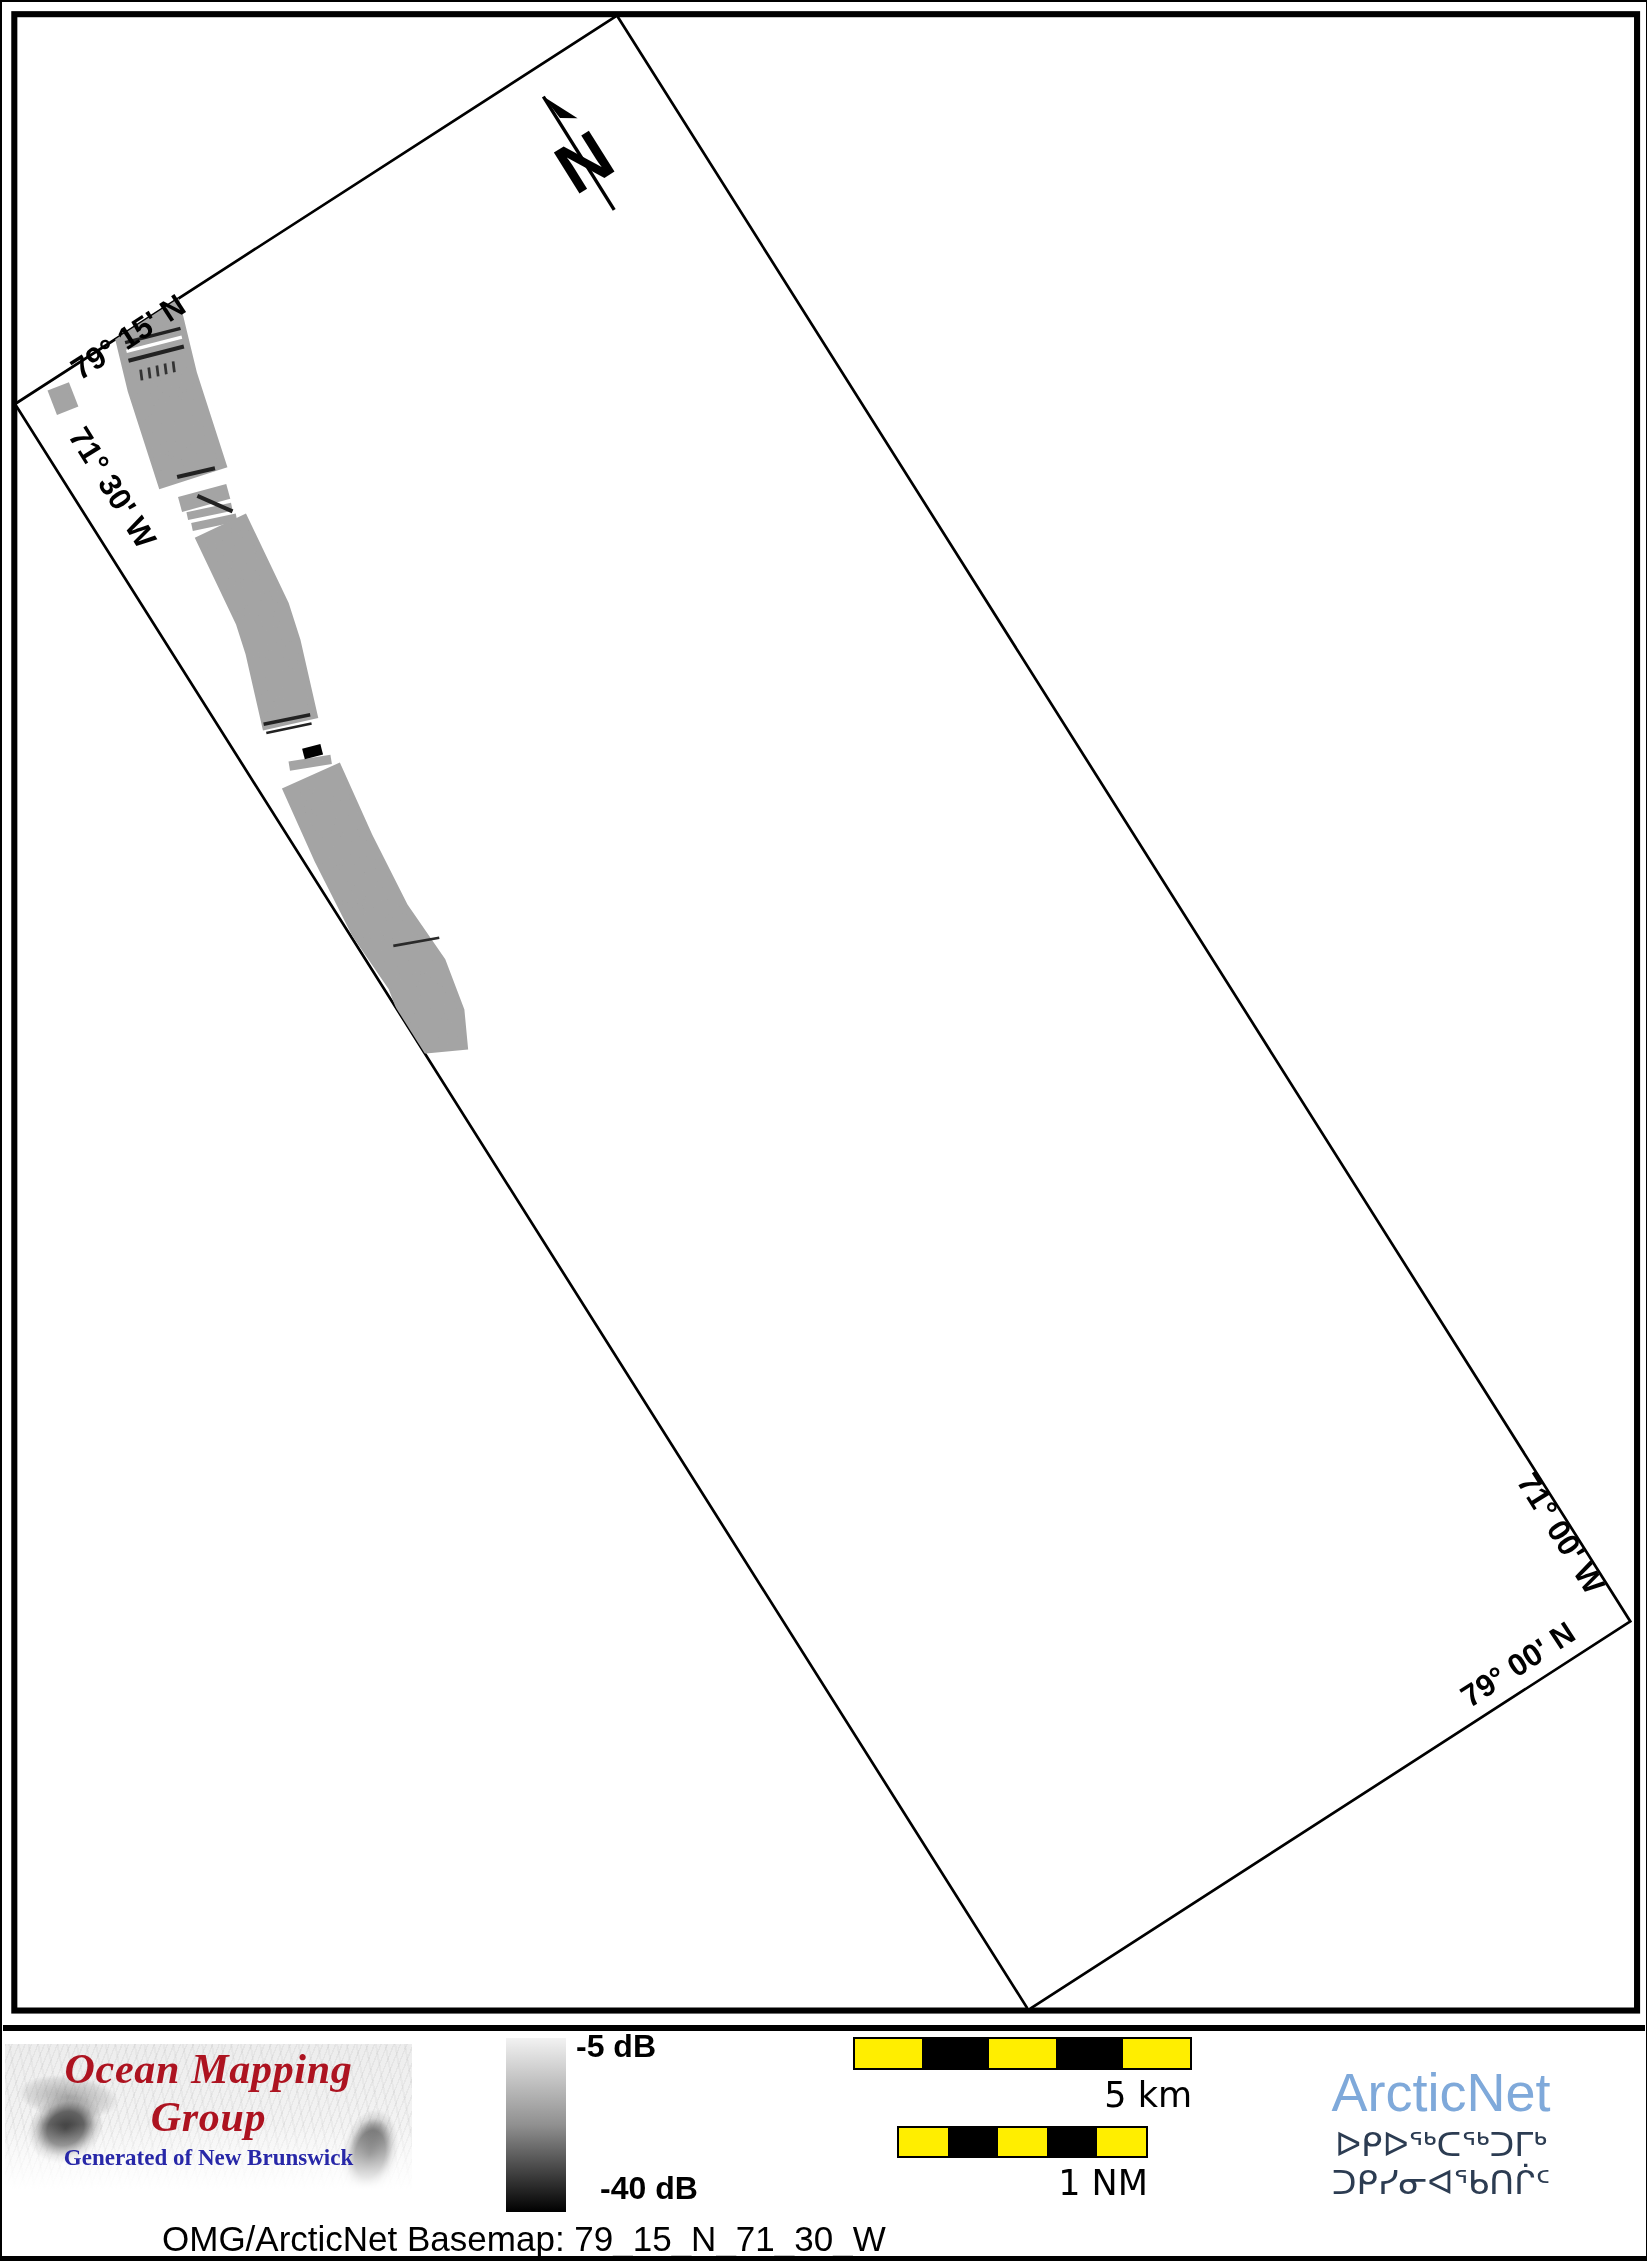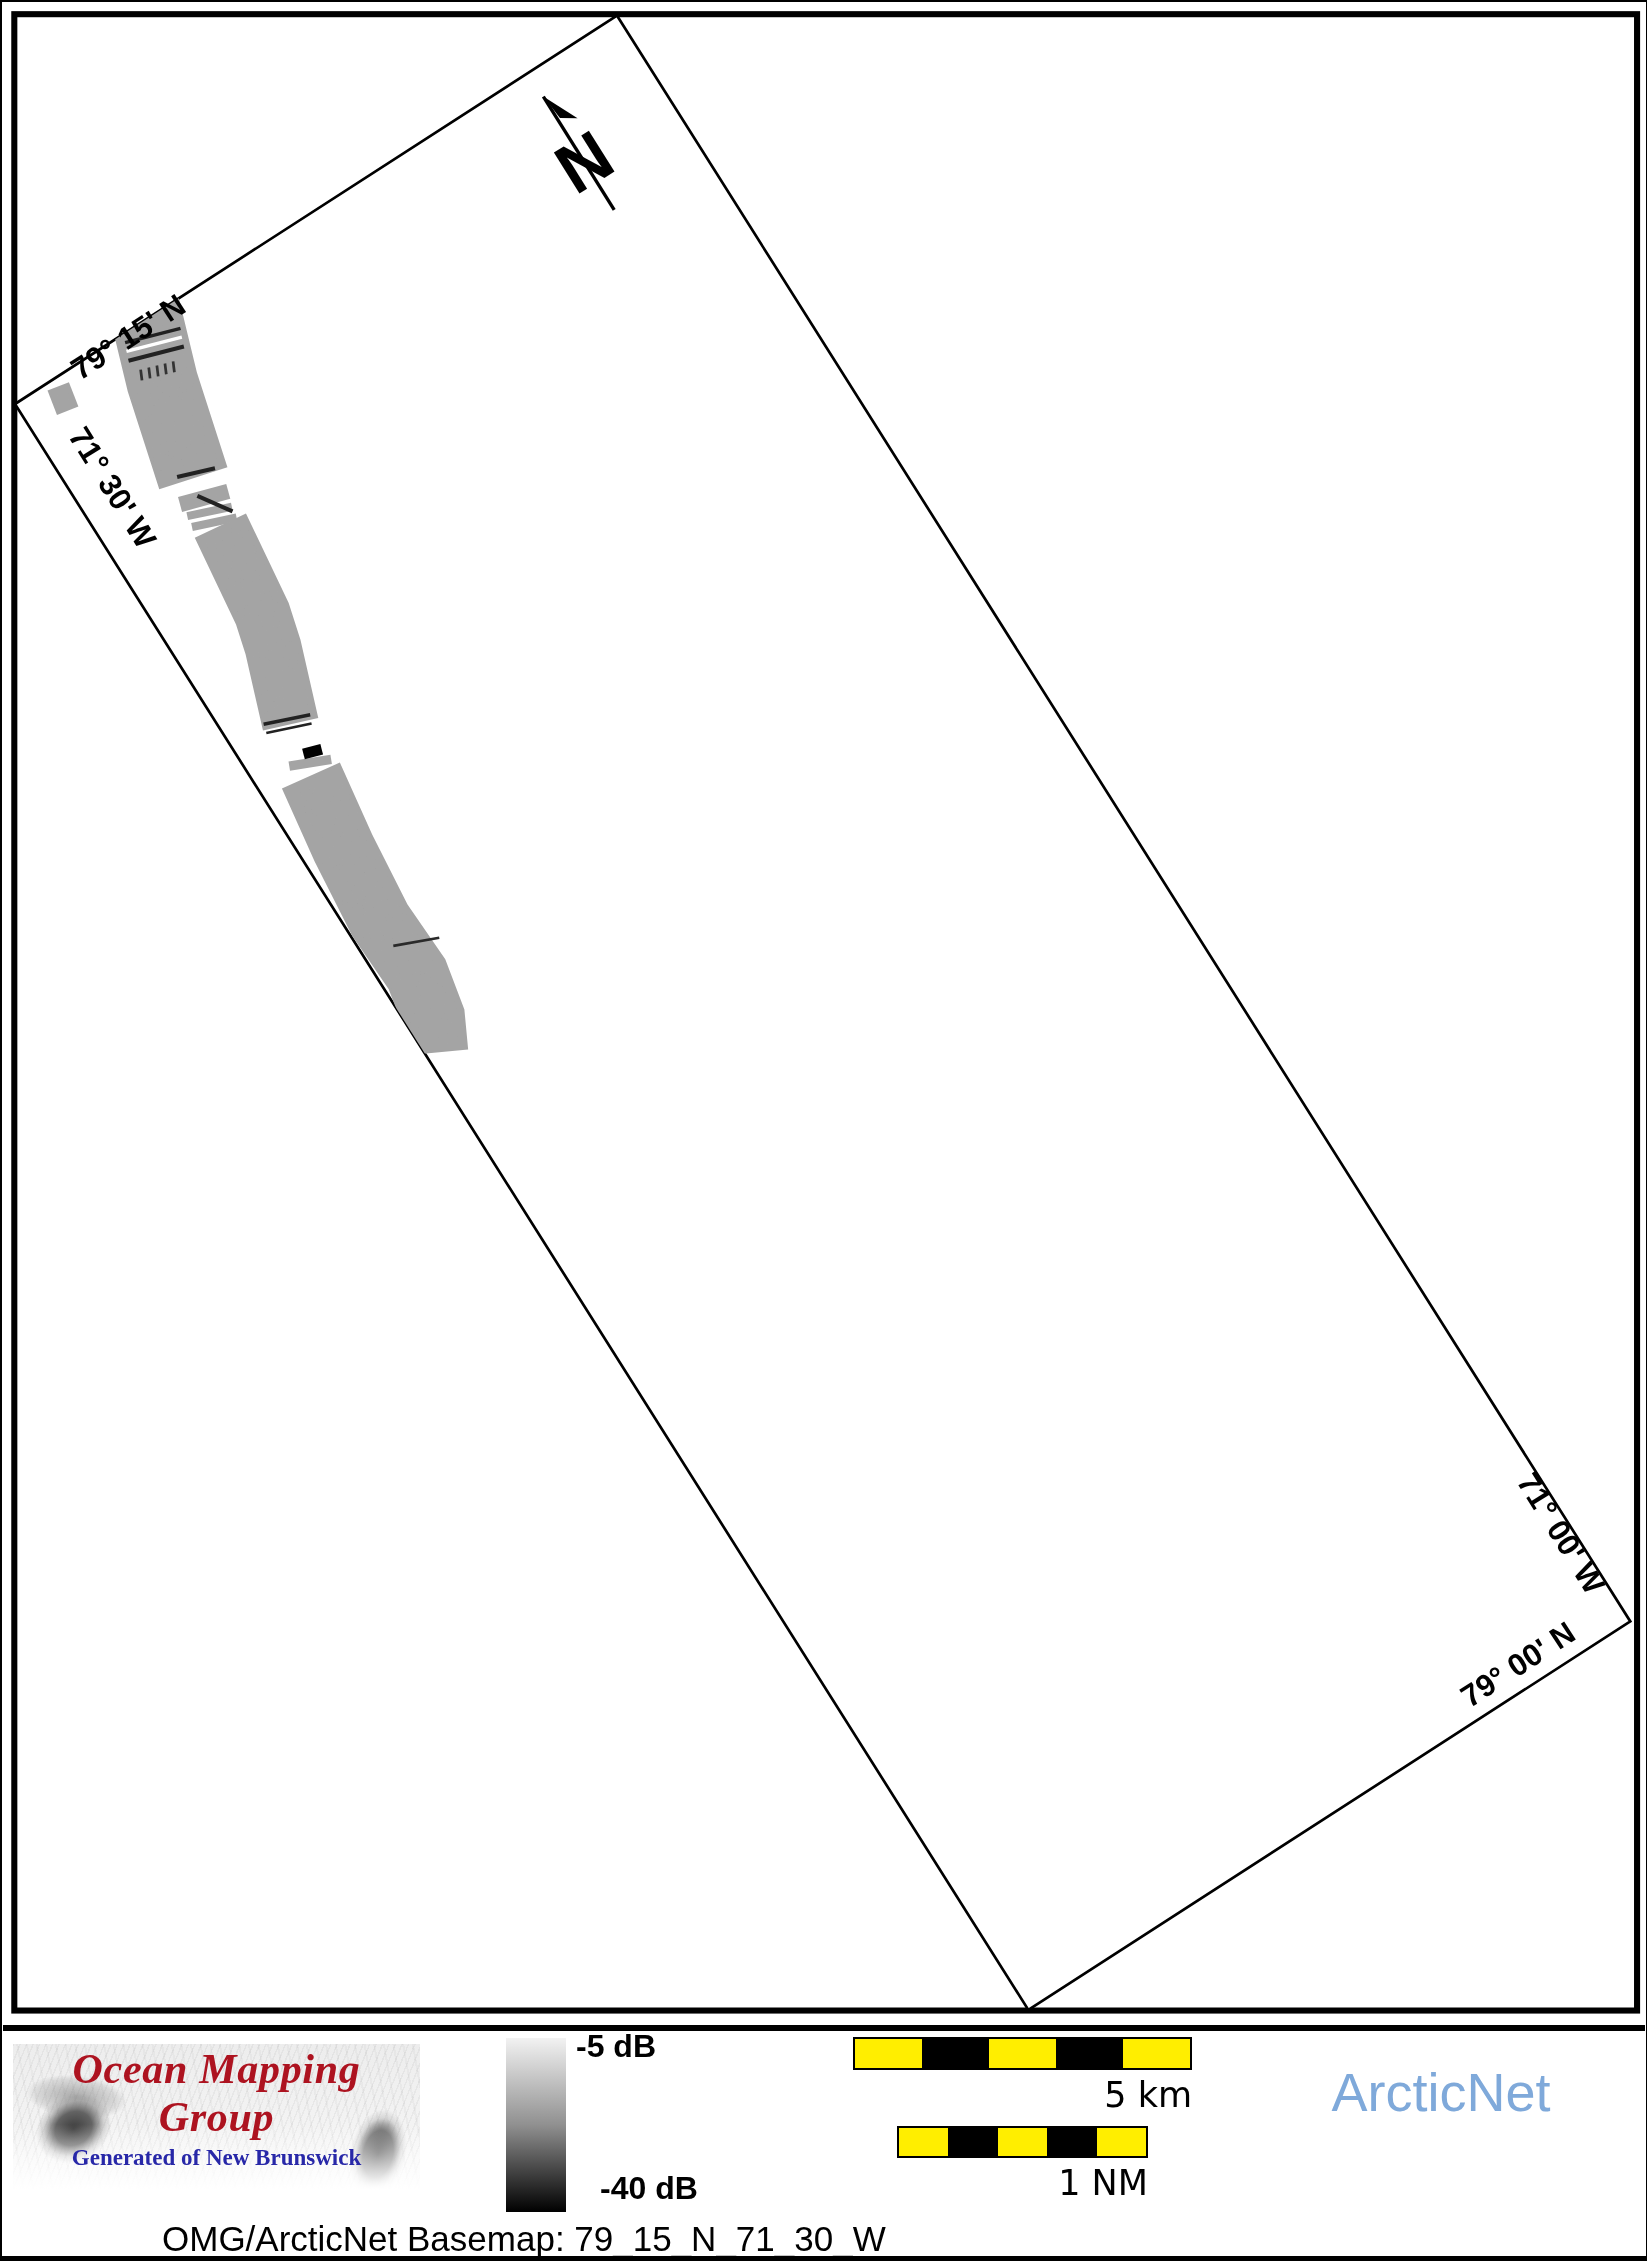--- a/index.html
+++ b/index.html
@@ -16,21 +16,21 @@
   .map-svg{position:absolute; left:0; top:0; width:1648px; height:2020px;}
   .map-label{
     font-family:"Liberation Sans", sans-serif; font-weight:bold; font-size:46px; fill:#000;
   }
   .north-n{
     font-family:"Liberation Sans", sans-serif; font-weight:bold; font-size:104px; fill:#000;
   }
   
   .separator{position:absolute; left:2.7px; right:2.7px; top:2025px; height:6px; background:#000;}
   .omg-logo{
-    position:absolute; left:13px; top:2044px; width:407px; height:146px; overflow:hidden;
+    position:absolute; left:5px; top:2044px; width:407px; height:146px; overflow:hidden;
     background-image:
       repeating-linear-gradient(112deg, rgba(0,0,0,0.045) 0 1.4px, transparent 1.4px 6px),
       repeating-linear-gradient(80deg, rgba(0,0,0,0.03) 0 2px, transparent 2px 9.5px),
       linear-gradient(#ededed,#f8f8f8);
   }
   .omg-logo::after{
     content:""; position:absolute; inset:0;
     background:linear-gradient(to bottom, rgba(255,255,255,0) 55%, rgba(255,255,255,0.75) 88%, #fff 100%);
     pointer-events:none;
   }
@@ -175,20 +175,21 @@
       <div class="seg" style="background: rgb(255, 238, 0);"></div>
       <div class="seg" style="background: rgb(0, 0, 0);"></div>
       <div class="seg" style="background: rgb(255, 238, 0);"></div>
       <div class="seg" style="background: rgb(0, 0, 0);"></div>
       <div class="seg" style="background: rgb(255, 238, 0);"></div>
     </div>
   <div class="bar-label label-nm">1 NM</div>
 
   <div class="arcticnet">
     <div class="arcticnet-name" style="color: rgb(127, 169, 218);">ArcticNet</div>
+    <div class="arcticnet-inuk" style="color: rgb(44, 60, 82);">ᐅᑭᐅᖅᑕᖅᑐᒥᒃ ᑐᑭᓯᓂᐊᖃᑎᒌᑦ</div>
   </div>
 
   <div class="caption">
     <span>OMG/ArcticNet Basemap: 79_15_N_71_30_W</span>
   </div>
 
   <div class="outer-border"></div>
 </div>
 
 

